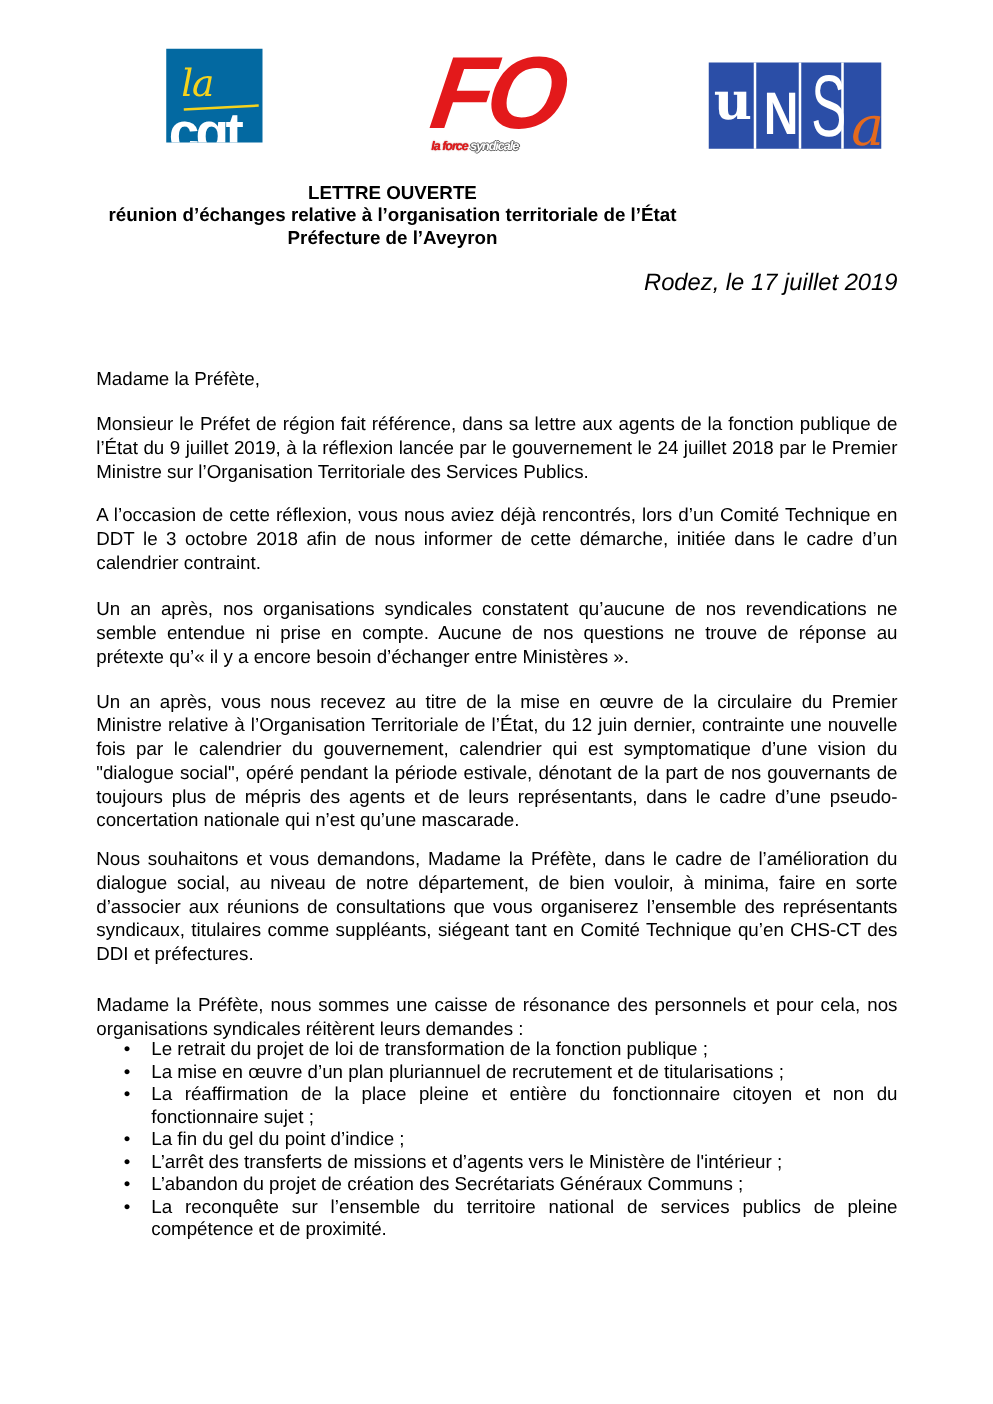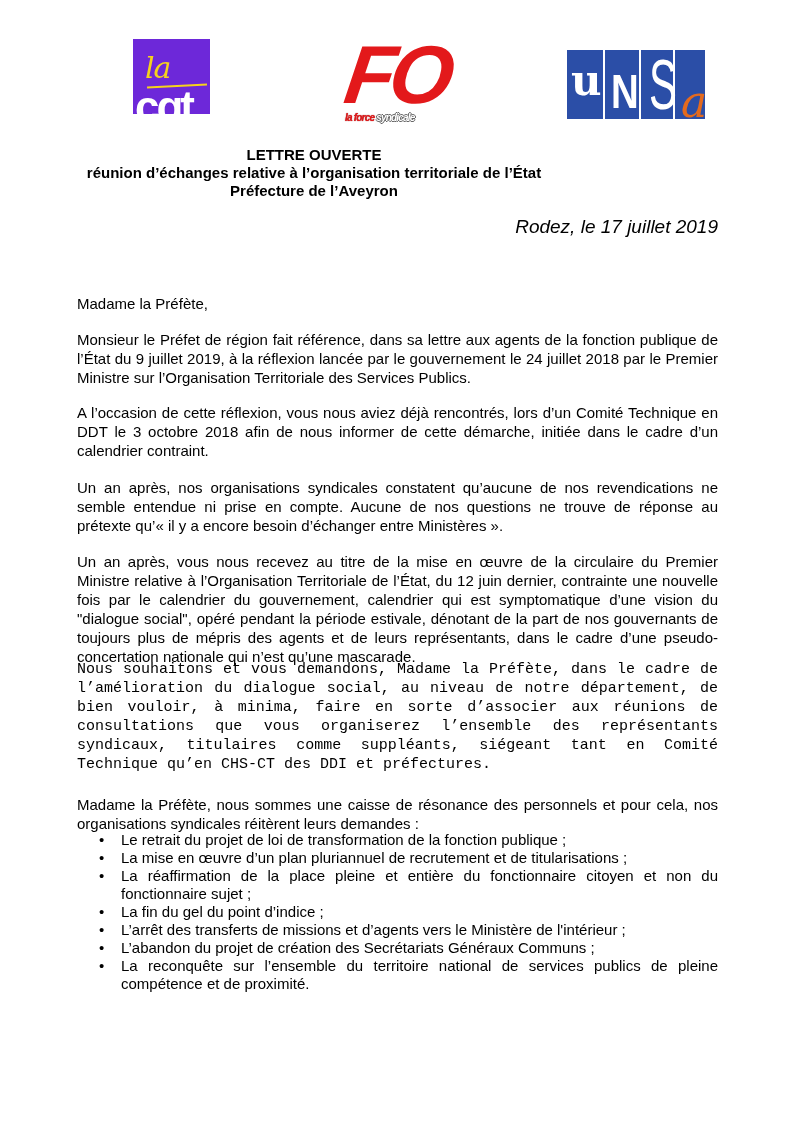--- a/index.html
+++ b/index.html
@@ -1,19 +1,19 @@
 <!DOCTYPE html>
 <html><head>
 <meta charset="utf-8">
 <style>
   html, body { margin:0; padding:0; background:#ffffff; }
   body { width:794px; height:1123px; position:relative; overflow:hidden;
          font-family:"Liberation Sans", sans-serif; color:#000; }
   .logo { position:absolute; }
-  #logo-cgt { left:133px; top:39px; width:77px; height:75px; background:#6d28d9; overflow:hidden; }
+  #logo-cgt { left:133px; top:39px; width:77px; height:75px; background:#0369a1; overflow:hidden; }
   #logo-cgt .la { position:absolute; left:12px; top:14px; font-family:"DejaVu Serif", serif; font-style:italic;
                   color:#f5d21c; font-size:30px; line-height:30px; letter-spacing:-1px; }
   #logo-cgt .la-line { position:absolute; left:14px; top:46px; width:60px; height:2px; background:#f5d21c; transform:rotate(-3deg); }
   #logo-cgt .cgt { position:absolute; left:2px; top:46px; color:#fff; font-weight:bold; font-size:44px;
                    line-height:44px; letter-spacing:-3px; font-family:"Liberation Sans", sans-serif; }
   #logo-fo { left:340px; top:42px; width:120px; height:88px; }
   #logo-fo .fo { position:absolute; left:6px; top:-8px; font-size:82px; line-height:82px; font-weight:bold;
                  font-style:italic; color:#e3191b; letter-spacing:-6px; transform:skewX(-8deg); }
   #logo-fo .fs { position:absolute; left:5px; top:68px; font-size:10px; line-height:16px; font-weight:bold;
                  font-style:italic; color:#e3191b; letter-spacing:-0.8px;
@@ -36,21 +36,21 @@
   #subtitle { top:164px; }
   #prefecture { top:182px; }
   #date { position:absolute; right:76px; top:218px; font-style:italic; font-size:19px; line-height:18px; }
 
   .body-text { position:absolute; left:77px; width:641px; font-size:15px; line-height:19px; text-align:justify;margin-top:18px; }
   #salutation { top:276px; }
   #p1 { top:312px; }
   #p2 { top:385px; }
   #p3 { top:460px; }
   #p4 { top:534px; }
-  #p5 { top:642px;font-family:Liberation Mono, monospace; }
+  #p5 { top:660px; }
   #p6 { top:777px; }
   #demands { position:absolute; left:99px; top:831px; width:619px; margin:0; padding:0; list-style:none;
              font-size:15px; line-height:18px; }
   #demands li { position:relative; padding-left:22px; text-align:justify; }
   #demands li::before { content:"•"; position:absolute; left:0; top:0; }
 </style>
 </head>
 <body>
 
 <div id="logo-cgt" class="logo">

